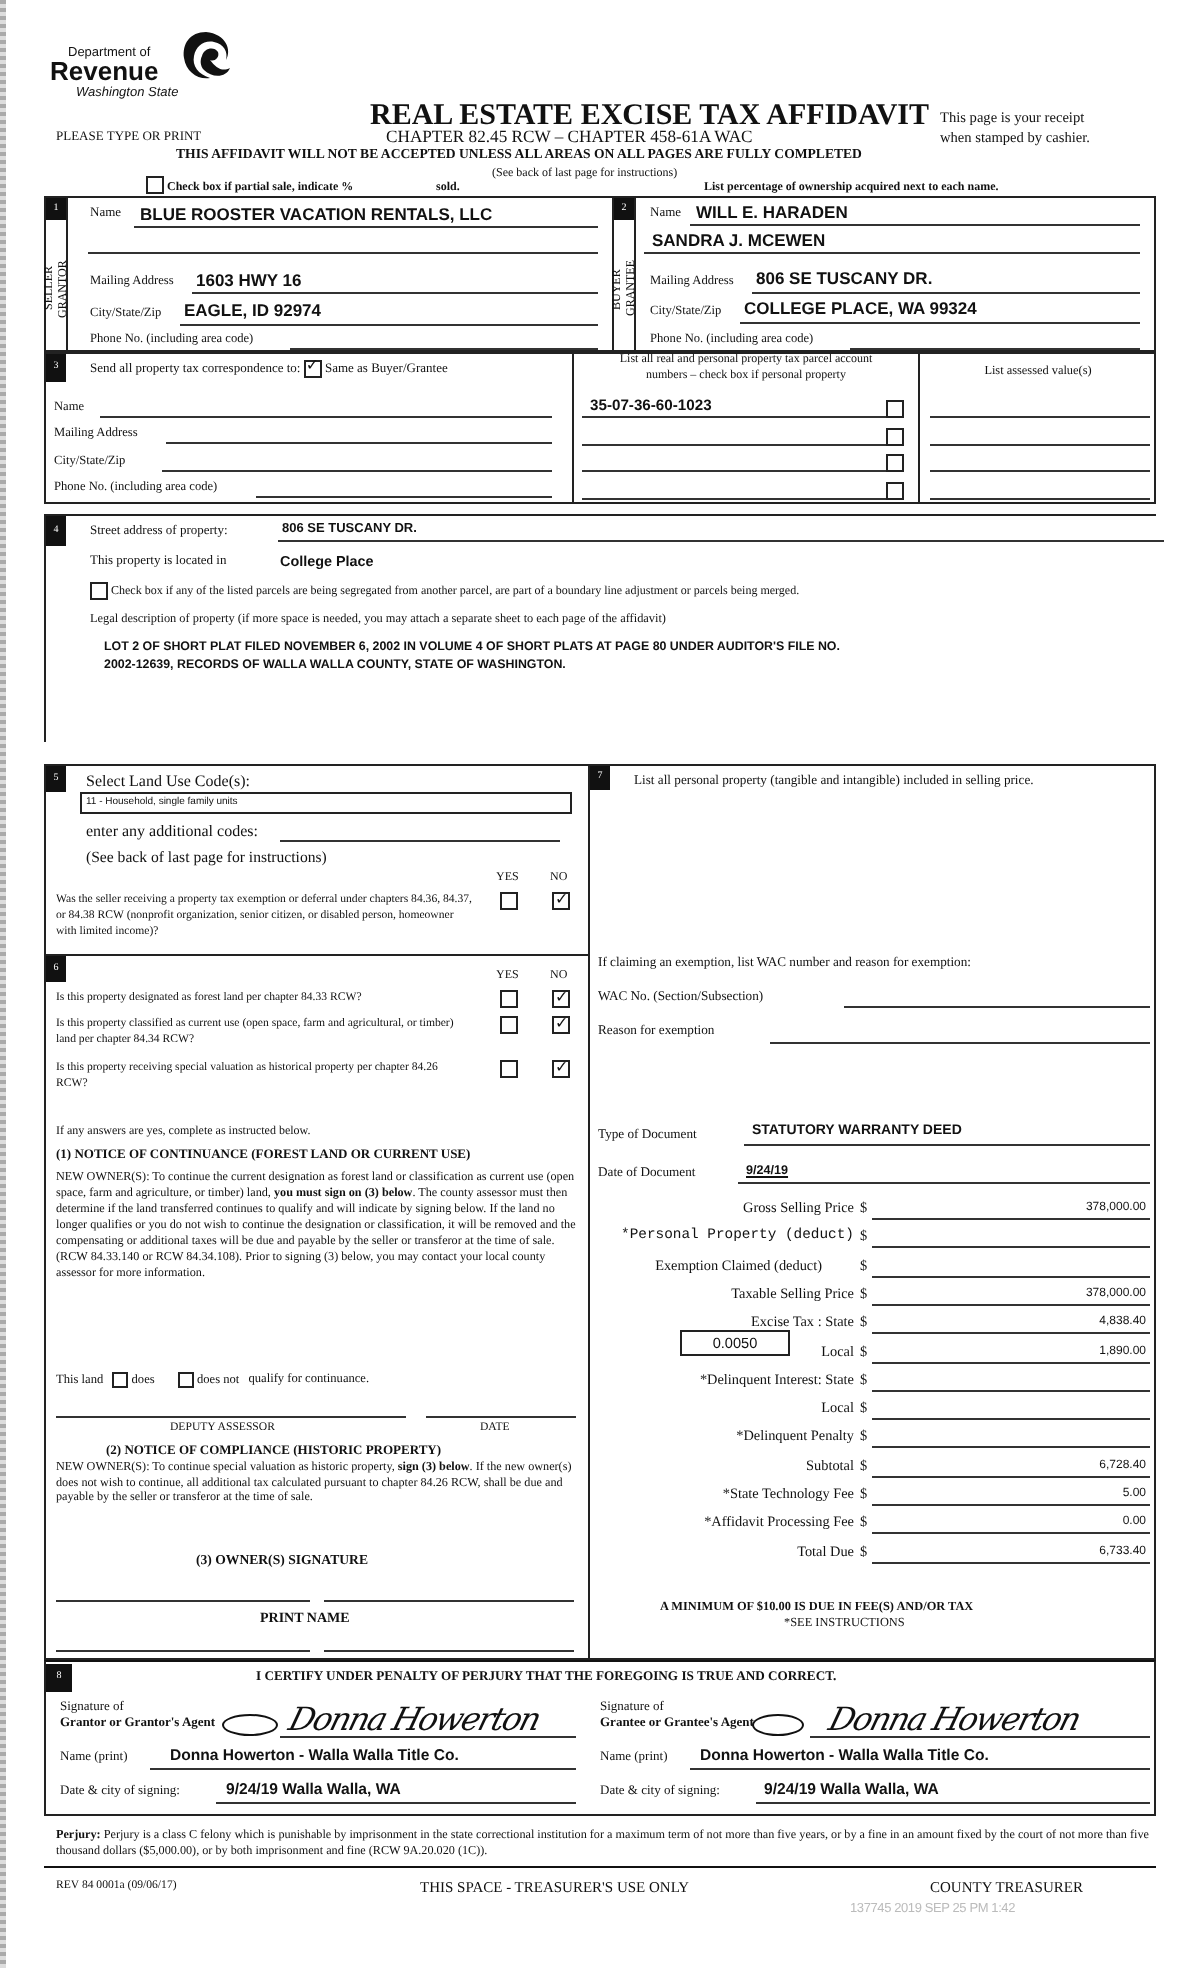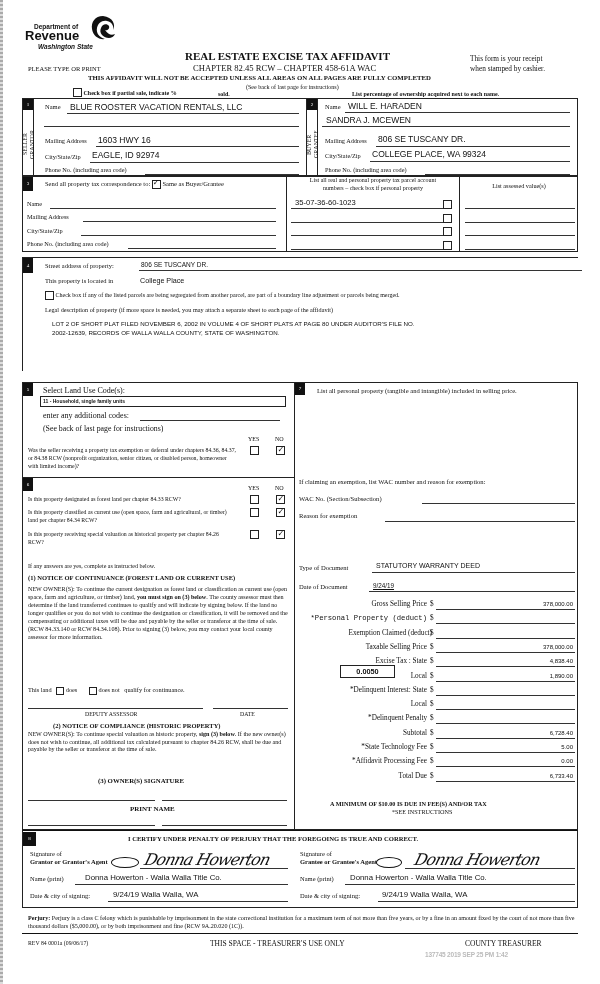--- a/index.html
+++ b/index.html
@@ -1,25 +1,25 @@
 <!DOCTYPE html>
 <html><head>
 <meta charset="utf-8">
 <style>
   * { box-sizing: border-box; margin: 0; padding: 0; }
   html, body { width: 600px; height: 984px; background: #fff; overflow: hidden; }
   body { font-family: "Liberation Serif", serif; color: #111; position: relative; font-size: 7px; }
   .abs { position: absolute; }
-  .sans { font-family: "Liberation Sans", sans-serif; font-weight: bold; }
+  .sans { font-family: "Liberation Sans", sans-serif; }
   .b { font-weight: bold; }
   .scanedge { position:absolute; left:0; top:0; width:3px; height:984px; background: repeating-linear-gradient(#aaa 0 2px, #ddd 2px 4px); }
   .box { position: absolute; border: 1px solid #222; }
   .num { position: absolute; background: #111; color: #fff; font-size: 5px; width: 10px; height: 11px; text-align: center; line-height: 11px; }
   .line { position: absolute; border-bottom: 1px solid #333; height: 0; }
-  .fill { font-family: "Liberation Sans", sans-serif; color: #111; white-space: nowrap; }
+  .fill { font-family: "Liberation Sans", sans-serif; color: #111; white-space: nowrap; font-weight: bold; }
   .cb { display: inline-block; width: 8px; height: 8px; border: 1px solid #222; vertical-align: middle; position: relative; background:#fff; }
   .cb.on::after { content: "\2713"; position: absolute; left: 0px; top: -3px; font-size: 8px; font-family: "DejaVu Sans", sans-serif; }
   .cbabs { position: absolute; width: 9px; height: 9px; border: 1px solid #222; background:#fff; }
   .cbabs.on::after { content: "\2713"; position: absolute; left: 0.5px; top: -2px; font-size: 8px; font-family: "DejaVu Sans", sans-serif; }
   .vt { position:absolute; writing-mode: vertical-rl; transform: rotate(180deg); font-size: 6px; text-align:center; line-height: 7px; }
   .rlabel { position:absolute; text-align:right; white-space:nowrap; font-size:7.2px; }
   .amt { position:absolute; text-align:right; font-family:"Liberation Sans", sans-serif; font-size:6px; }
   .sig { position:absolute; font-family: "DejaVu Serif", serif; font-style: italic; font-size: 16px; letter-spacing: -1px; transform: skewX(-15deg); }
 </style>
 </head>
@@ -30,24 +30,24 @@
 <div class="abs" style="left:25px; top:14px; width:100px; height:40px;text-align:right;">
   <div class="abs sans" style="left:9px; top:9px; font-size:6.5px;">Department of</div>
   <div class="abs sans b" style="left:0px; top:15px; font-size:13px; line-height:13px;">Revenue</div>
   <div class="abs sans" style="left:13px; top:29px; font-size:6.5px; font-style:italic;">Washington State</div>
   <svg class="abs" style="left:64px; top:0px;" width="28" height="28" viewBox="0 0 28 28">
     <path d="M14 2 C6 2 2 8 3 15 C4 22 10 26 16 25 C10 23 7 19 8 14 C9 9 13 6 18 7 C23 8 25 12 24 16 C27 11 24 3 14 2 Z" fill="#111"></path>
     <path d="M12 14 C13 10 18 9 20 12 C21 15 18 17 16 16 C19 20 22 22 26 20 C24 25 17 25 13 21 C11 19 11 16 12 14 Z" fill="#111"></path>
   </svg>
 </div>
 
-<div class="abs b" style="left:185px; top:50px; font-size:11px;">REAL ESTATE EXCISE TAX AFFIDAVIT</div>
+<div class="abs b" style="left:185px; top:50px; font-size:15px;">REAL ESTATE EXCISE TAX AFFIDAVIT</div>
 <div class="abs" style="left:193px; top:63px; font-size:8.6px;">CHAPTER 82.45 RCW – CHAPTER 458-61A WAC</div>
 <div class="abs" style="left:28px; top:65px; font-size:6.5px;">PLEASE TYPE OR PRINT</div>
-<div class="abs" style="left:470px; top:54px; font-size:7.3px;">This form is your receipt</div>
+<div class="abs" style="left:470px; top:54px; font-size:7.3px;">This page is your receipt</div>
 <div class="abs" style="left:470px; top:64px; font-size:7.3px;">when stamped by cashier.</div>
 <div class="abs b" style="left:88px; top:74px; font-size:6.8px;">THIS AFFIDAVIT WILL NOT BE ACCEPTED UNLESS ALL AREAS ON ALL PAGES ARE FULLY COMPLETED</div>
 <div class="abs" style="left:246px; top:84px; font-size:6px;">(See back of last page for instructions)</div>
 <div class="abs b" style="left:73px; top:89px; font-size:6px;">
   <span class="cbabs" style="position:relative; display:inline-block; vertical-align:middle; top:-1px;"></span>
   <span>Check box if partial sale, indicate %</span>
 </div>
 <div class="abs b" style="left:218px; top:91px; font-size:6px;">sold.</div>
 <div class="abs b" style="left:352px; top:91px; font-size:6px;">List percentage of ownership acquired next to each name.</div>
 
@@ -226,21 +226,21 @@
 </div>
 <div id="amount-rows">
     <div class="rlabel" style="right:173px; top:600px;">Gross Selling Price</div>
     <div class="abs" style="left:430px; top:600px; font-size:7.2px;">$</div>
     <div class="line" style="left:436px; top:609px; width:139px;"></div>
     <div class="amt" style="right:27px; top:601px;">378,000.00</div>
     <div class="rlabel" style="right:173px; top:614.3px;font-family:Liberation Mono, monospace;">*Personal Property (deduct)</div>
     <div class="abs" style="left:430px; top:614.3px; font-size:7.2px;">$</div>
     <div class="line" style="left:436px; top:623.3px; width:139px;"></div>
     <div class="amt" style="right:27px; top:615.3px;"></div>
-    <div class="rlabel" style="right:168px; top:628.6px;padding-left:24px;">Exemption Claimed (deduct)</div>
+    <div class="rlabel" style="right:189px; top:628.6px;padding-left:24px;">Exemption Claimed (deduct)</div>
     <div class="abs" style="left:430px; top:628.6px; font-size:7.2px;">$</div>
     <div class="line" style="left:436px; top:637.6px; width:139px;"></div>
     <div class="amt" style="right:27px; top:629.6px;"></div>
     <div class="rlabel" style="right:173px; top:642.9px;">Taxable Selling Price</div>
     <div class="abs" style="left:430px; top:642.9px; font-size:7.2px;">$</div>
     <div class="line" style="left:436px; top:651.9px; width:139px;"></div>
     <div class="amt" style="right:27px; top:643.9px;">378,000.00</div>
     <div class="rlabel" style="right:173px; top:657.2px;">Excise Tax : State</div>
     <div class="abs" style="left:430px; top:657.2px; font-size:7.2px;">$</div>
     <div class="line" style="left:436px; top:666.2px; width:139px;"></div>

